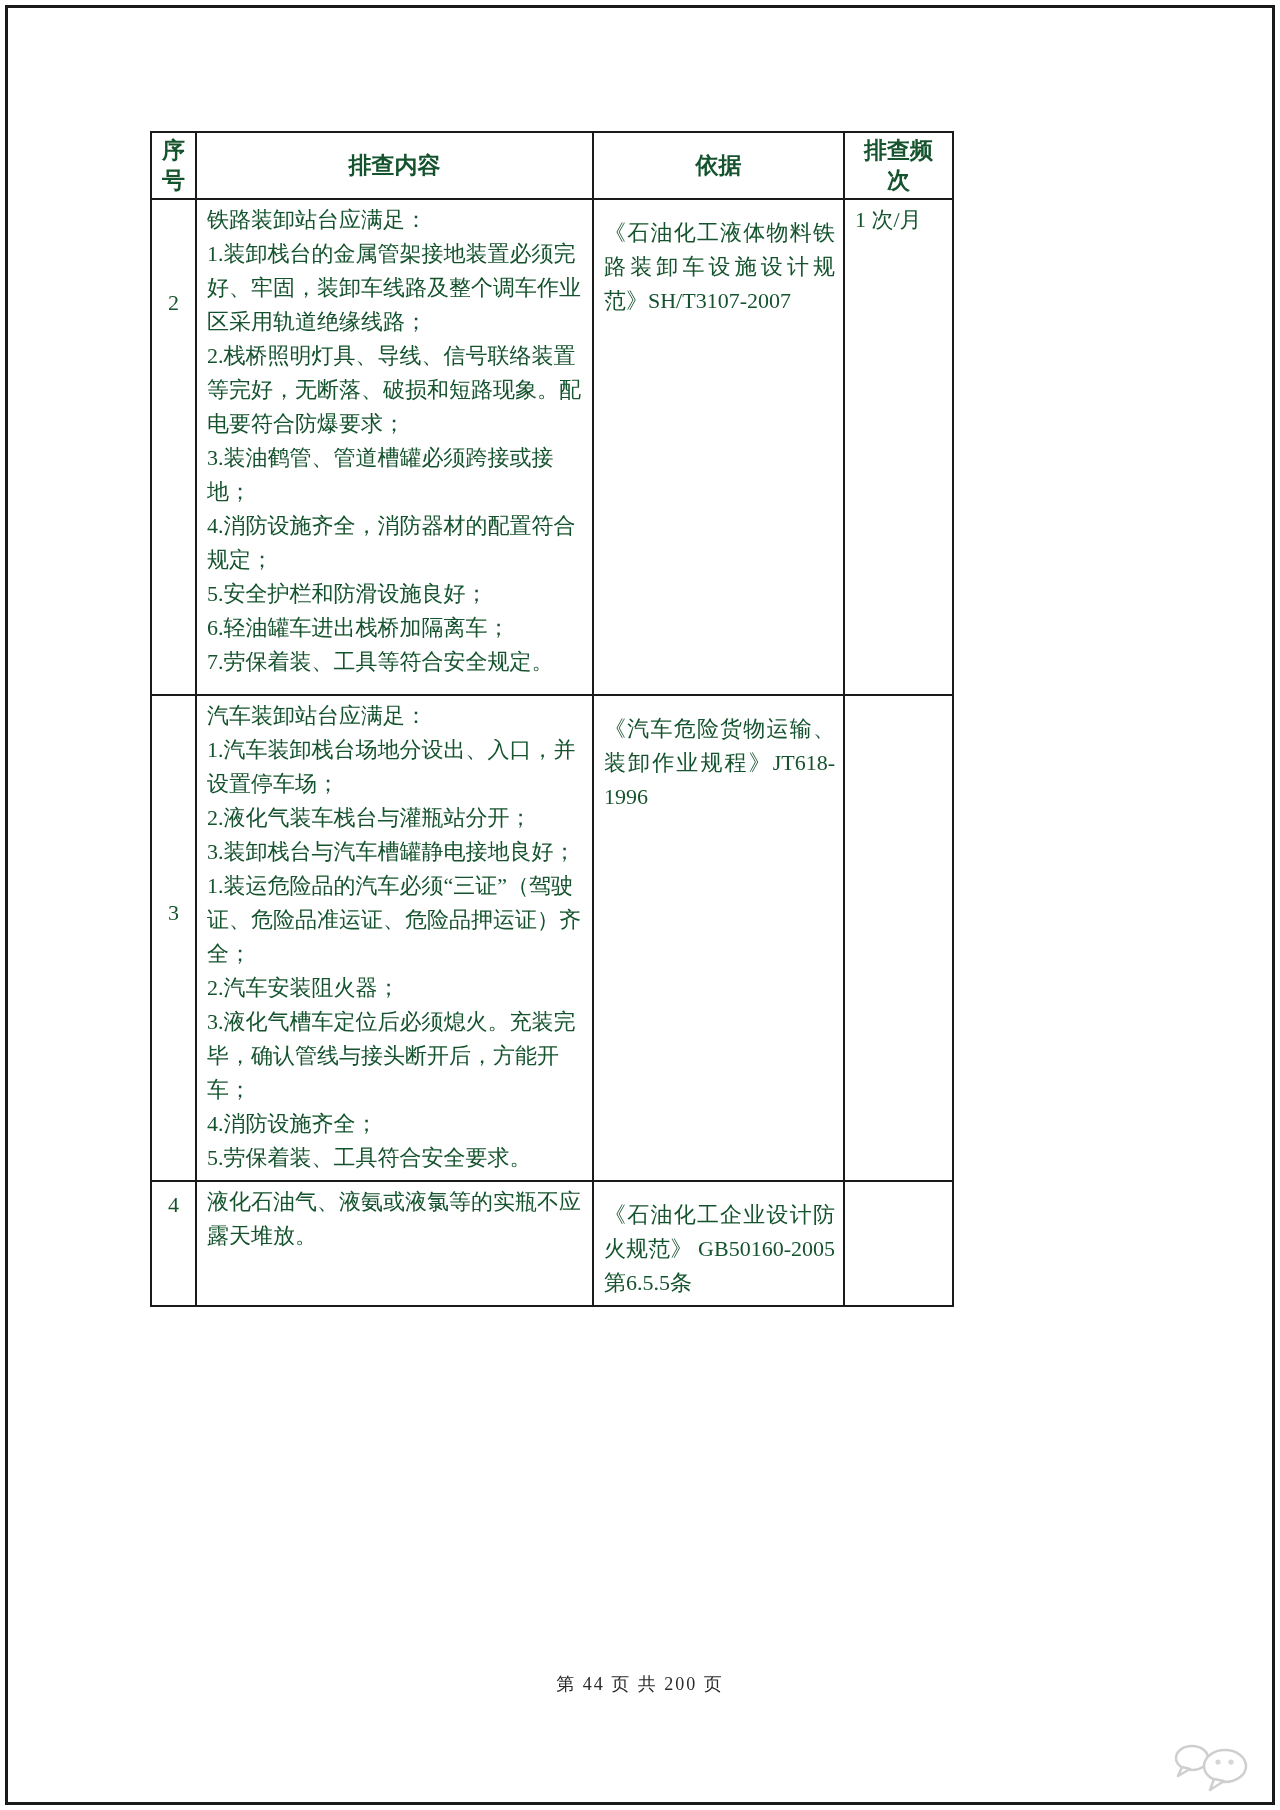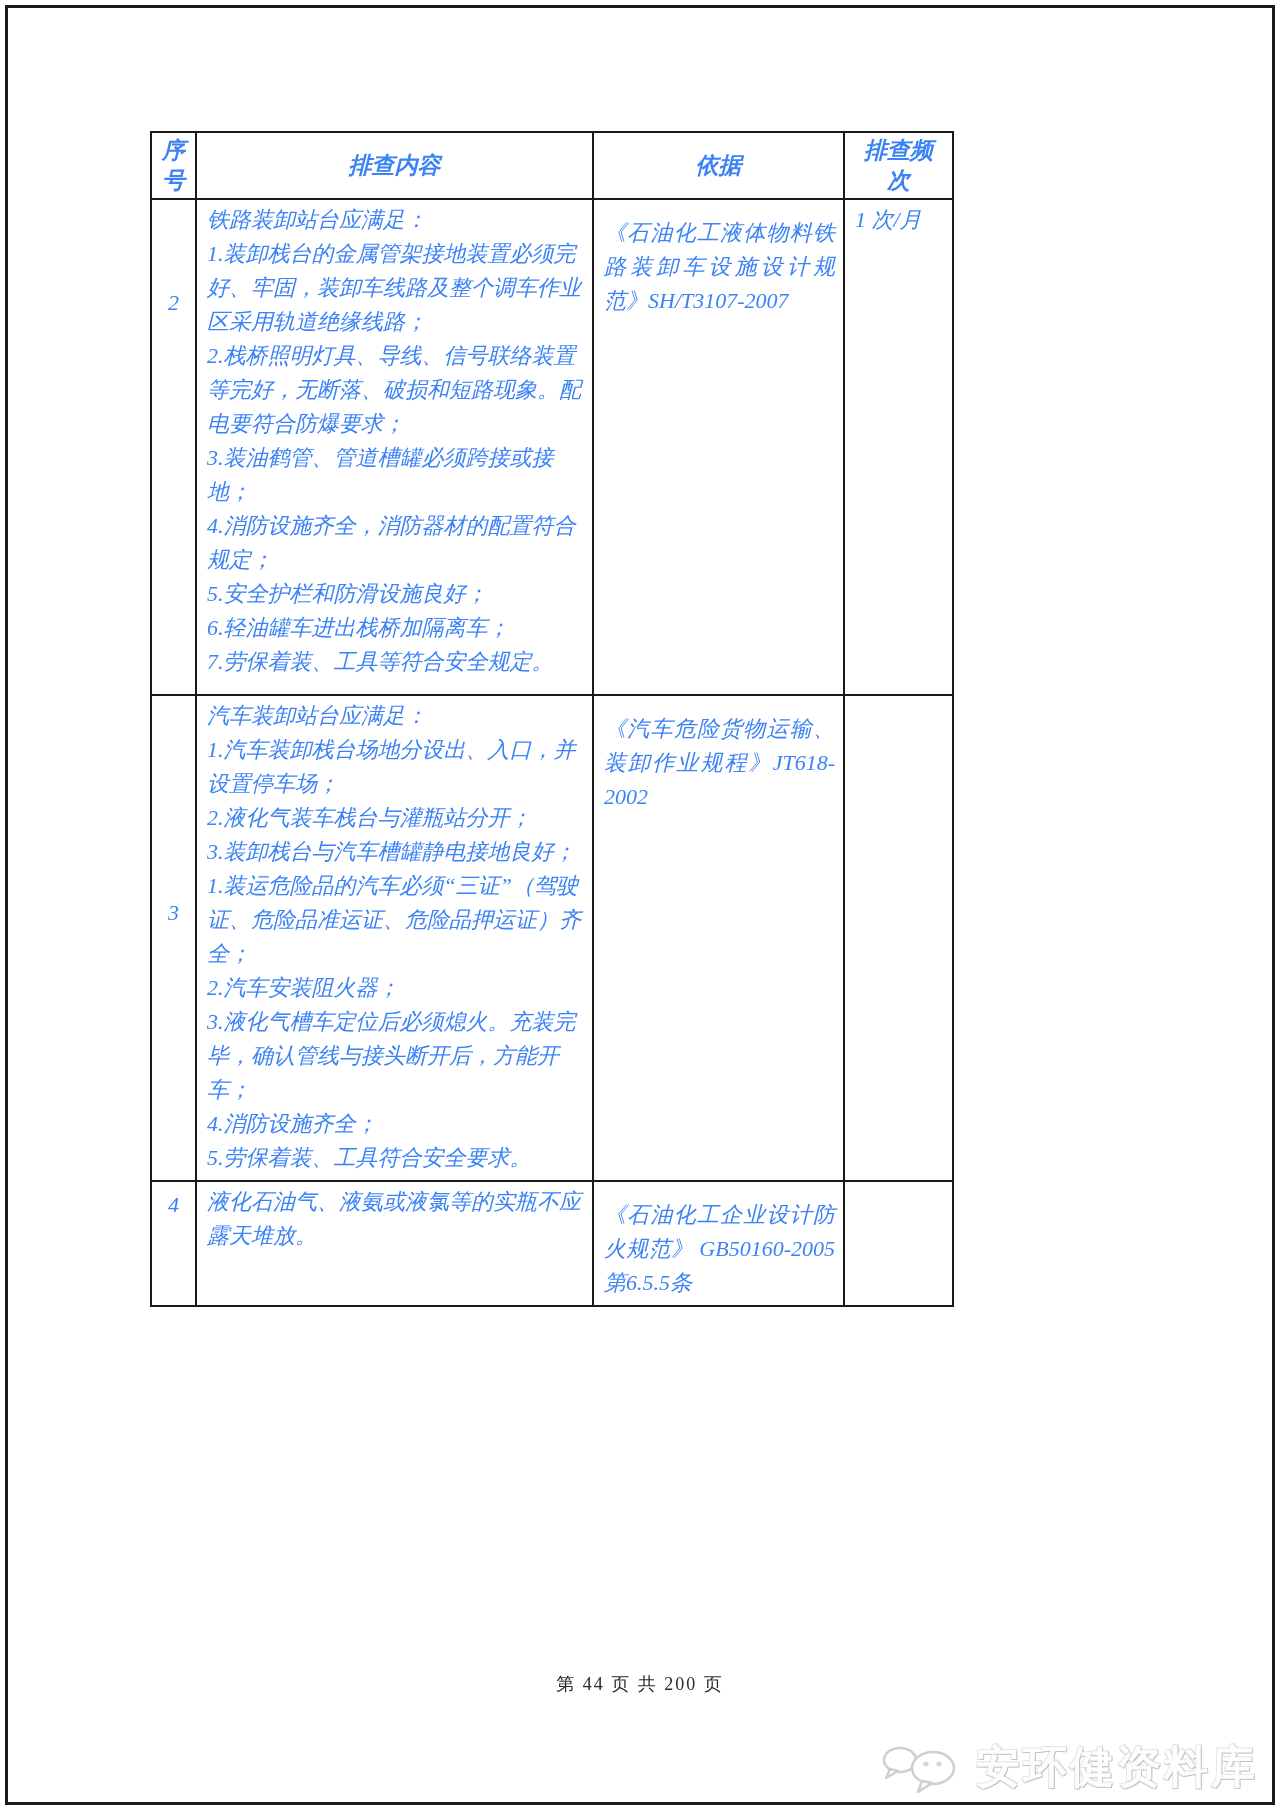--- a/index.html
+++ b/index.html
@@ -29,22 +29,21 @@
 
   table.checklist {
     position: absolute;
     left: 150px;
     top: 131px;
     width: 802px;
     border-collapse: collapse;
     table-layout: fixed;
     font-size: 22px;
     line-height: 34px;
-    color: #3b82f6;
-    font-style: italic;
+    color: #14532d;
   }
   table.checklist th,
   table.checklist td {
     border: 2px solid #1a1a1a;
     vertical-align: top;
     overflow: hidden;
   }
   table.checklist th {
     font-size: 23px;
     font-weight: bold;
@@ -164,21 +163,21 @@
           </td>
         <td class="cell-content">汽车装卸站台应满足：
 1.汽车装卸栈台场地分设出、入口，并设置停车场；
 2.液化气装车栈台与灌瓶站分开；
 3.装卸栈台与汽车槽罐静电接地良好；
 1.装运危险品的汽车必须“三证”（驾驶证、危险品准运证、危险品押运证）齐全；
 2.汽车安装阻火器；
 3.液化气槽车定位后必须熄火。充装完毕，确认管线与接头断开后，方能开车；
 4.消防设施齐全；
 5.劳保着装、工具符合安全要求。</td>
-        <td class="cell-basis">《汽车危险货物运输、装卸作业规程》JT618-2002</td>
+        <td class="cell-basis">《汽车危险货物运输、装卸作业规程》JT618-1996</td>
         <td class="cell-freq"></td>
       </tr>
       <tr class="row-c">
         <td class="cell-no">
             <span class="num">4</span>
           </td>
         <td class="cell-content">液化石油气、液氨或液氯等的实瓶不应露天堆放。</td>
         <td class="cell-basis">《石油化工企业设计防火规范》 GB50160-2005 第6.5.5条</td>
         <td class="cell-freq"></td>
       </tr>
@@ -193,15 +192,14 @@
         <ellipse cx="22" cy="20" rx="16" ry="12"></ellipse>
         <path d="M12 29 L8 38 L20 31 Z" stroke-linejoin="round"></path>
         <ellipse cx="55" cy="28" rx="21" ry="16"></ellipse>
         <path d="M44 41 L40 52 L54 43 Z" stroke-linejoin="round"></path>
       </g>
       <g fill="#d6d6d6" stroke="none">
         <circle cx="48" cy="24" r="2.6"></circle>
         <circle cx="61" cy="24" r="2.6"></circle>
       </g>
     </svg>
-    <span class="wm-text">安环健资料库</span>
   </div>
 </div>
 
 </body></html>

